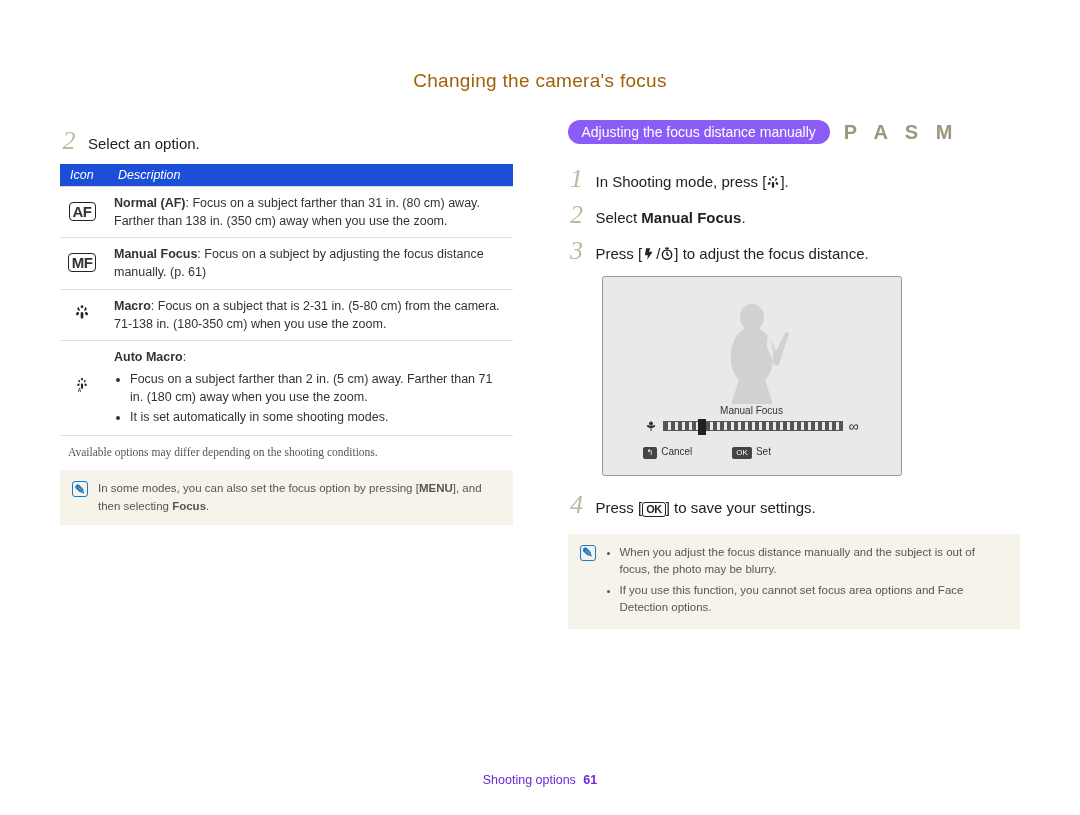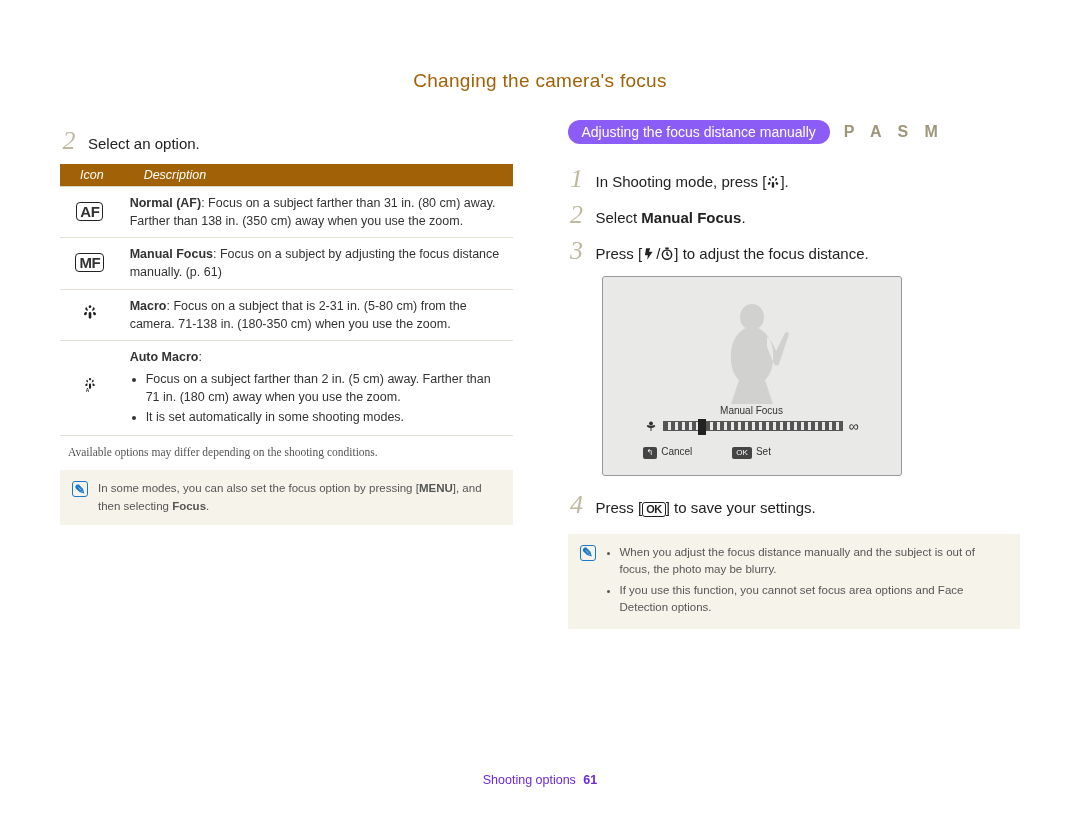--- a/index.html
+++ b/index.html
@@ -58,27 +58,27 @@
   }
   .bold { font-weight: 700; }
 
   
   .options-table {
     margin-top: 8px;
     border-collapse: collapse;
     width: 100%;
   }
   .options-table th {
-    background: #a16207;
+    background: #1d4ed8;
     color: #fff;
     font-weight: 400;
     font-size: 12.5px;
     font-style: italic;
     text-align: left;
-    padding: 4px 20px;
+    padding: 4px 10px;
     border-bottom: 1px solid #d8d5c3;
   }
   .options-table th:first-child { width: 48px; }
   .options-table td {
     font-size: 12.5px;
     line-height: 1.45;
     padding: 7px 10px 7px 6px;
     border-bottom: 1px solid #e3e0d2;
     vertical-align: middle;
   }
@@ -132,21 +132,21 @@
   .pill {
     background: #8b5cf6;
     color: #fff;
     font-size: 14px;
     padding: 4px 14px;
     border-radius: 12px;
     font-weight: 500;
   }
   .modes {
     color: #9e9679;
-    font-size: 16px;
+    font-size: 20px;
     letter-spacing: 6px;
     font-weight: 600;
   }
 
   td ul {
     margin: 4px 0 0 0;
     padding-left: 16px;
   }
   td ul li { margin-bottom: 2px; }
 

